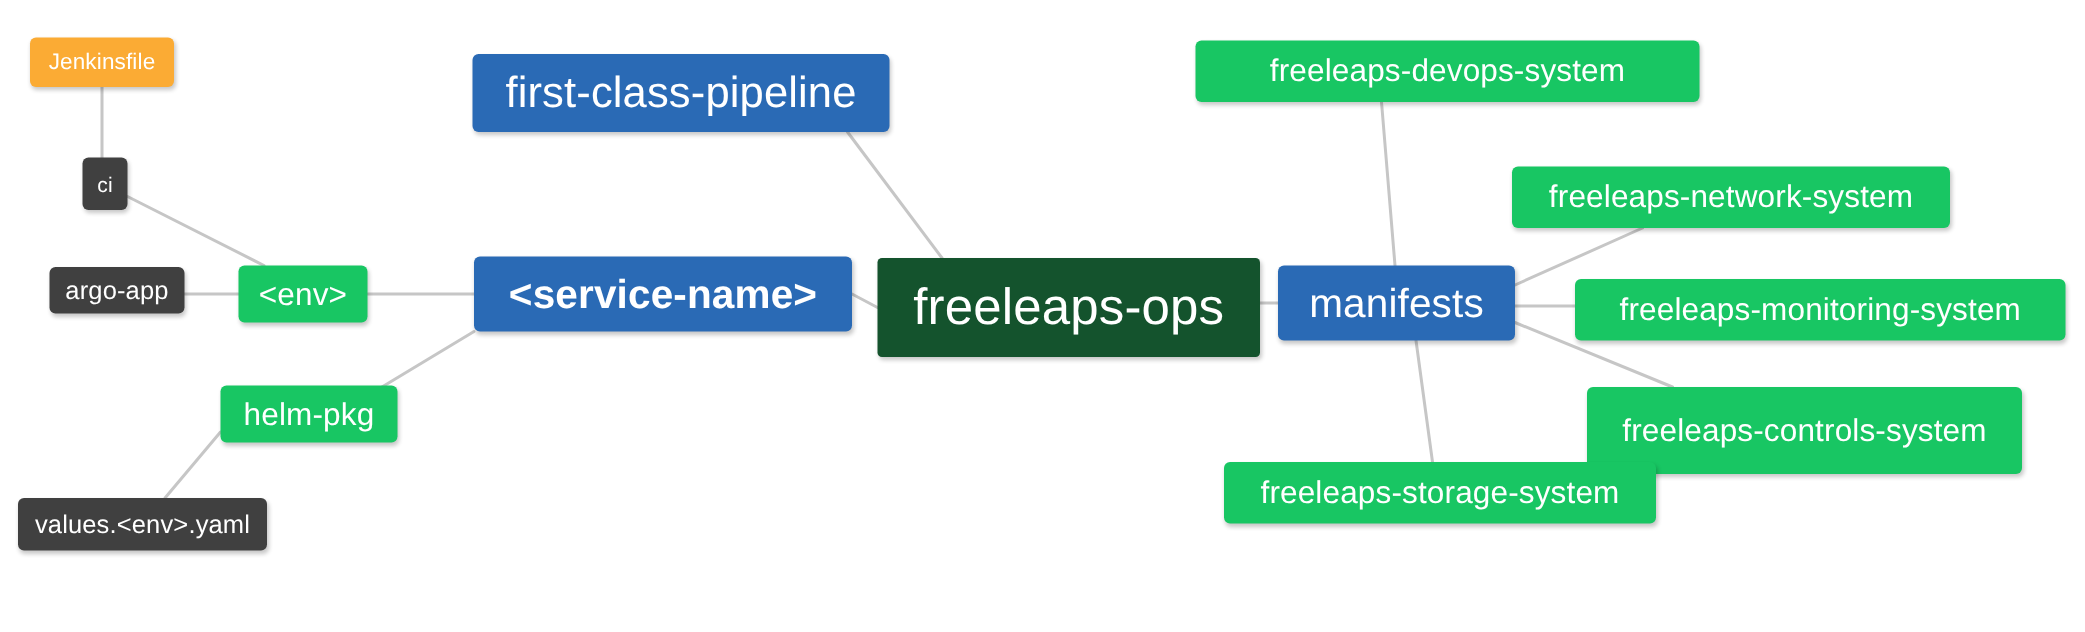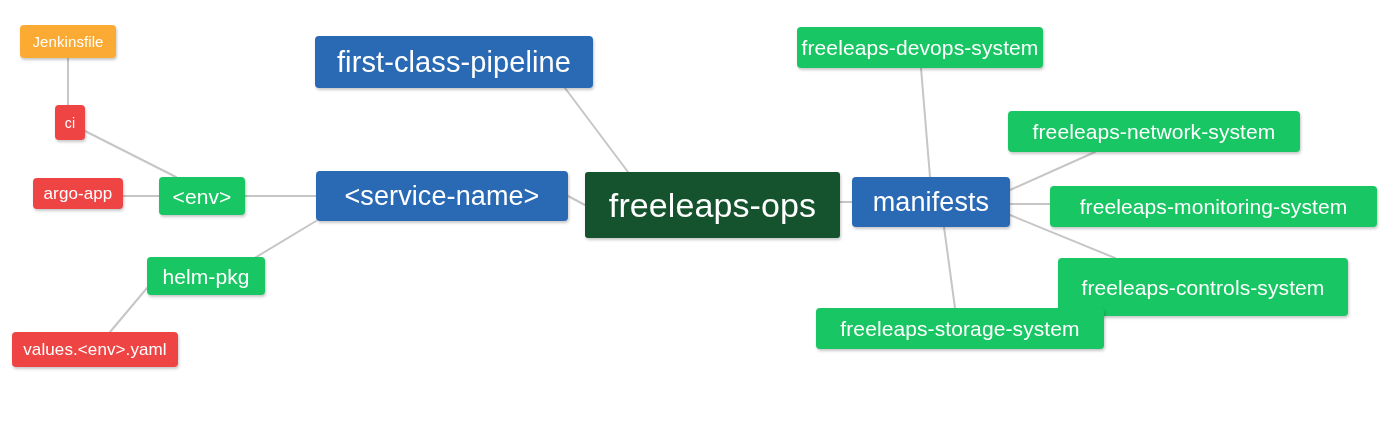--- a/index.html
+++ b/index.html
@@ -38,21 +38,21 @@
     box-shadow: 1px 2px 3px rgba(0, 0, 0, 0.22);
     letter-spacing: 0.1px;
   }
   .node.root {
     background: #14532d;
     border-radius: 3px;
   }
   .node.blue   { background: #2a6ab5; }
   .node.green  { background: #18c663; }
   .node.orange { background: #fbab34; }
-  .node.red    { background: #ef4444; }
+  .node.red    { background: #404040; }
 </style>
 </head>
 <body>
 
 <div id="mindmap">
   <svg id="edge-layer" viewBox="0 0 1390 421" width="1390" height="421" aria-hidden="true">
       <line x1="585" y1="205" x2="568" y2="196" stroke="#c6c6c6" stroke-width="2" stroke-linecap="round"></line>
       <line x1="628" y1="172" x2="565" y2="88" stroke="#c6c6c6" stroke-width="2" stroke-linecap="round"></line>
       <line x1="840" y1="202" x2="852" y2="202" stroke="#c6c6c6" stroke-width="2" stroke-linecap="round"></line>
       <line x1="316" y1="196" x2="245" y2="196" stroke="#c6c6c6" stroke-width="2" stroke-linecap="round"></line>
@@ -62,28 +62,28 @@
       <line x1="68" y1="105" x2="68" y2="58" stroke="#c6c6c6" stroke-width="2" stroke-linecap="round"></line>
       <line x1="147" y1="288" x2="110" y2="332" stroke="#c6c6c6" stroke-width="2" stroke-linecap="round"></line>
       <line x1="930" y1="177" x2="921" y2="68" stroke="#c6c6c6" stroke-width="2" stroke-linecap="round"></line>
       <line x1="1010" y1="190" x2="1095" y2="152" stroke="#c6c6c6" stroke-width="2" stroke-linecap="round"></line>
       <line x1="1010" y1="204" x2="1050" y2="204" stroke="#c6c6c6" stroke-width="2" stroke-linecap="round"></line>
       <line x1="1010" y1="215" x2="1115" y2="258" stroke="#c6c6c6" stroke-width="2" stroke-linecap="round"></line>
       <line x1="944" y1="227" x2="955" y2="308" stroke="#c6c6c6" stroke-width="2" stroke-linecap="round"></line>
     </svg>
   <div id="node-layer">
       <div class="node root" style="left: 585px; top: 172px; width: 255px; height: 66px; font-size: 34px;">freeleaps-ops</div>
-      <div class="node blue" style="left: 316px; top: 171px; width: 252px; height: 50px; font-size: 27px;">&lt;service-name&gt;</div>
+      <div class="node blue" style="left: 316px; top: 171px; width: 252px; height: 50px; font-size: 27px; font-weight: bold;">&lt;service-name&gt;</div>
       <div class="node blue" style="left: 315px; top: 36px; width: 278px; height: 52px; font-size: 29px;">first-class-pipeline</div>
       <div class="node blue" style="left: 852px; top: 177px; width: 158px; height: 50px; font-size: 27px;">manifests</div>
       <div class="node green" style="left: 159px; top: 177px; width: 86px; height: 38px; font-size: 21px;">&lt;env&gt;</div>
       <div class="node green" style="left: 147px; top: 257px; width: 118px; height: 38px; font-size: 21px;">helm-pkg</div>
       <div class="node orange" style="left: 20px; top: 25px; width: 96px; height: 33px; font-size: 15px;">Jenkinsfile</div>
       <div class="node red" style="left: 55px; top: 105px; width: 30px; height: 35px; font-size: 14px;">ci</div>
       <div class="node red" style="left: 33px; top: 178px; width: 90px; height: 31px; font-size: 17px;">argo-app</div>
       <div class="node red" style="left: 12px; top: 332px; width: 166px; height: 35px; font-size: 17px; text-align: right;">values.&lt;env&gt;.yaml</div>
-      <div class="node green" style="left: 797px; top: 27px; width: 246px; height: 41px; font-size: 21px;">freeleaps-devops-system</div>
+      <div class="node green" style="left: 797px; top: 27px; width: 336px; height: 41px; font-size: 21px;">freeleaps-devops-system</div>
       <div class="node green" style="left: 1008px; top: 111px; width: 292px; height: 41px; font-size: 21px;">freeleaps-network-system</div>
       <div class="node green" style="left: 1050px; top: 186px; width: 327px; height: 41px; font-size: 21px;">freeleaps-monitoring-system</div>
       <div class="node green" style="left: 1058px; top: 258px; width: 290px; height: 58px; font-size: 21px;">freeleaps-controls-system</div>
       <div class="node green" style="left: 816px; top: 308px; width: 288px; height: 41px; font-size: 21px; text-align: center;">freeleaps-storage-system</div>
     </div>
 </div>
 
 </body></html>

